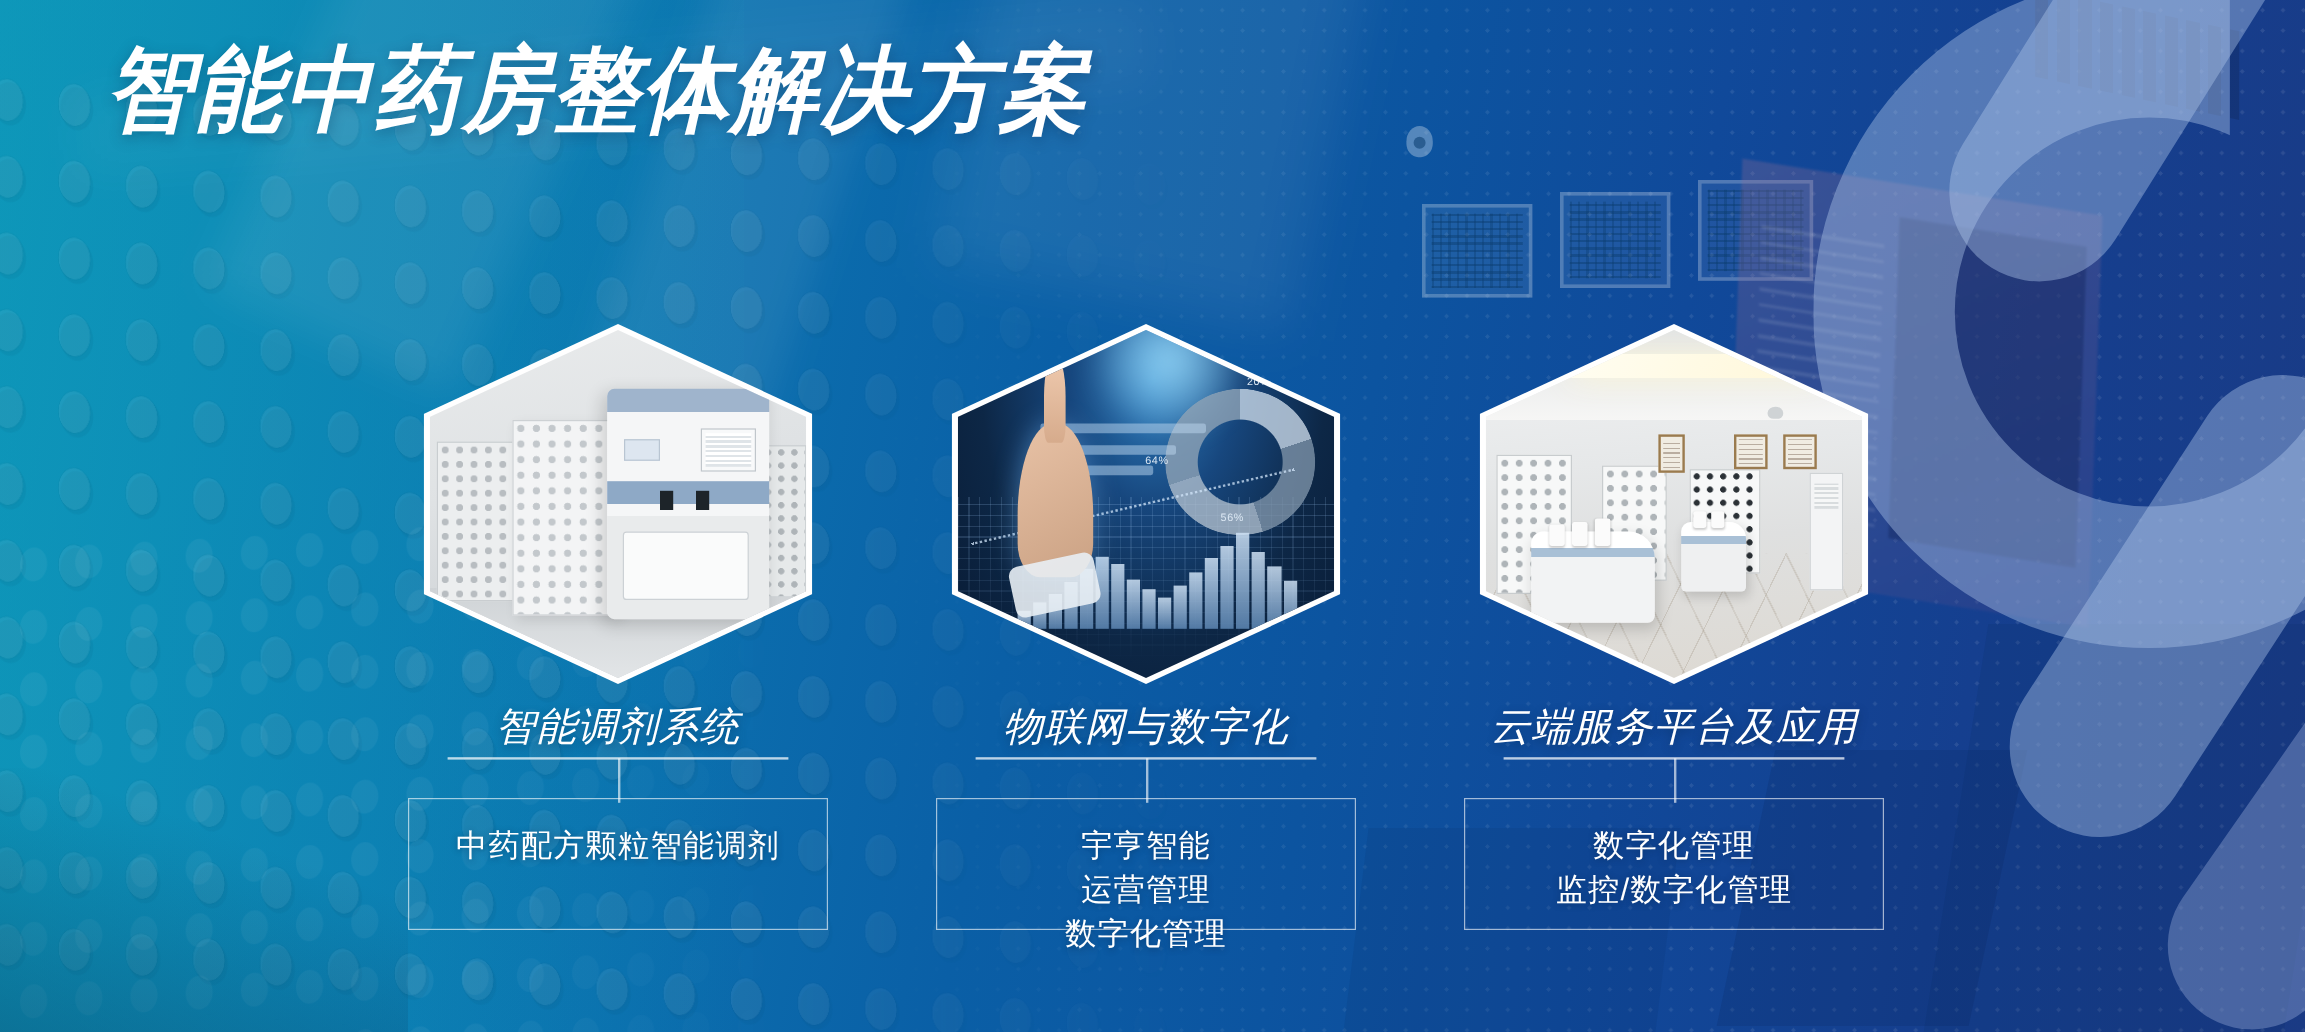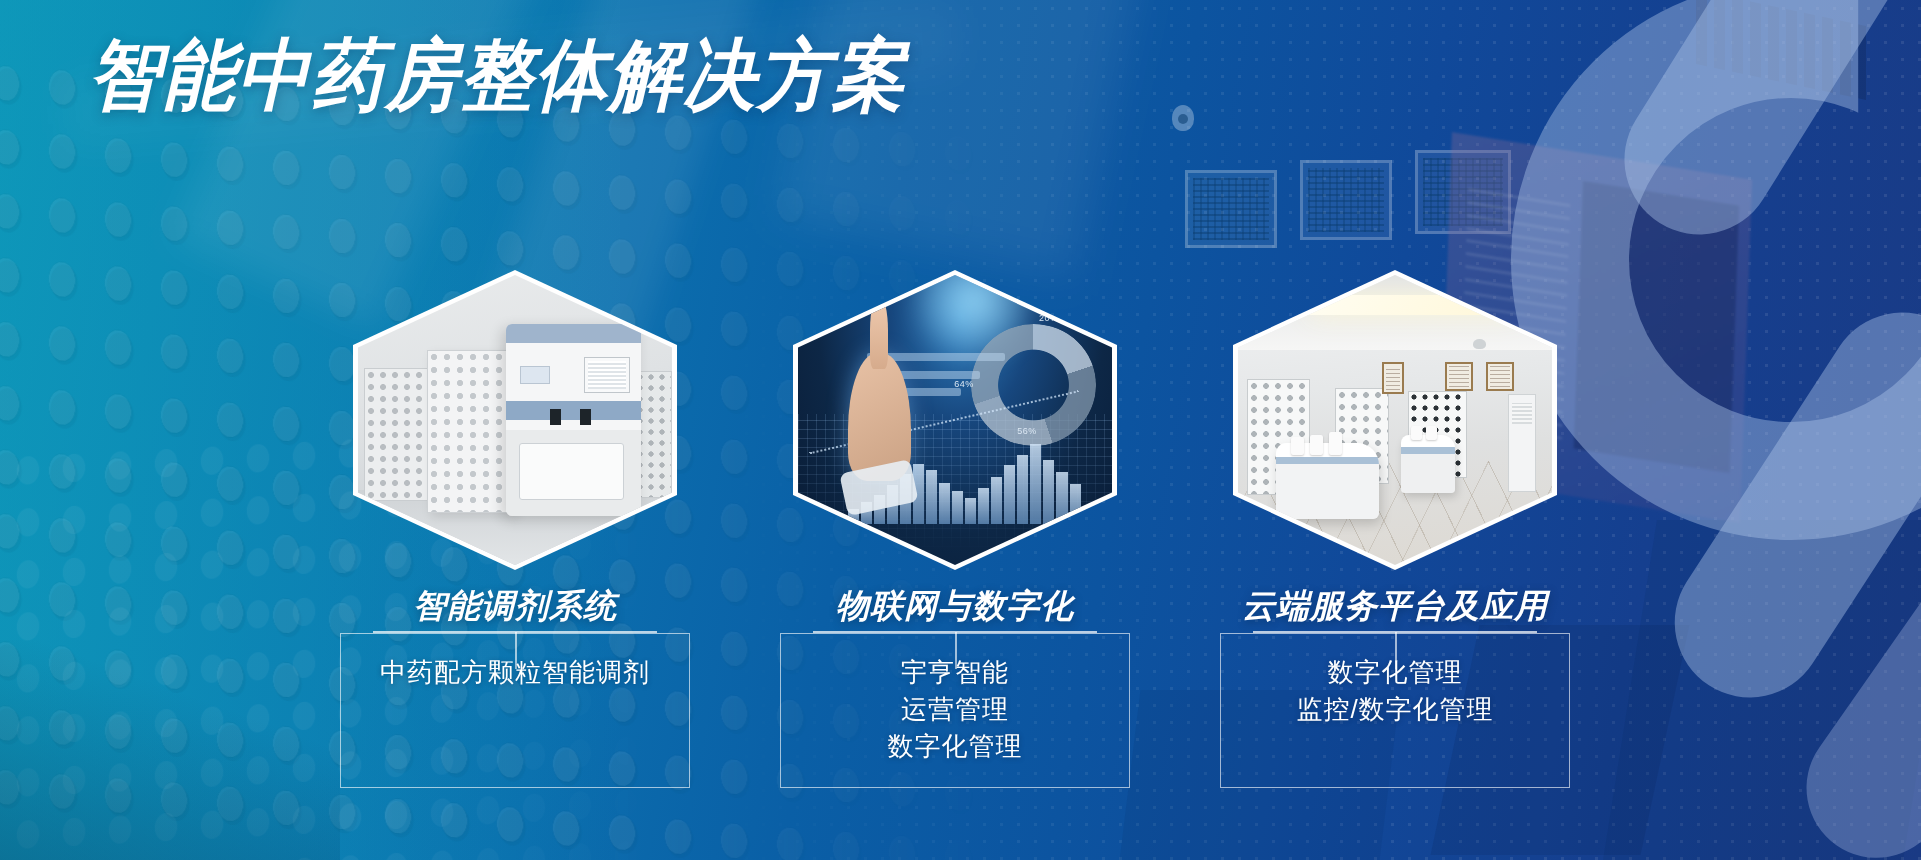--- a/index.html
+++ b/index.html
@@ -308,36 +308,36 @@
   .ph-room .pic{position:absolute;border:2px solid #9a7b4f;background:#f0ece2;}
   .ph-room .pic i{position:absolute;inset:2px;background:repeating-linear-gradient(0deg,#b9ada0 0 1px,transparent 1px 4px);display:block;}
   .ph-room .win{position:absolute;left:40%;top:42%;width:6%;height:18%;background:linear-gradient(180deg,#2f5c33,#5c8a4c);border:2px solid #dfe1e2;}
   .ph-room .cam{position:absolute;right:21%;top:22%;width:13px;height:10px;background:#cfd3d5;border-radius:50% 50% 40% 40%;}
 
   
   .cap{
     position:absolute;left:50%;transform:translateX(-50%);
     top:584px;
     white-space:nowrap;
-    color:#fff;font-weight:bold;font-style:italic;font-size:33px;
+    color:#fff;font-weight:normal;font-style:italic;font-size:33px;
     letter-spacing:1px;
     text-shadow:0 2px 8px rgba(0,35,70,.45);
   }
   .rule{
     position:absolute;left:50%;transform:translateX(-50%);
     top:631px;width:284px;height:2px;
     background:rgba(255,255,255,.72);
   }
   .stem{
     position:absolute;left:50%;top:632px;width:2px;height:37px;
     background:rgba(255,255,255,.62);
   }
   .box{
     position:absolute;left:50%;transform:translateX(-50%);
-    top:633px;width:350px;height:155px;
+    top:665px;width:350px;height:110px;
     border:1.5px solid rgba(255,255,255,.62);
     display:flex;flex-direction:column;align-items:center;
     padding-top:20px;
   }
   .box .line{
     color:#ffffff;font-size:26px;line-height:1.42;
     letter-spacing:1px;white-space:nowrap;
     text-shadow:0 1px 5px rgba(0,35,70,.45);
   }
 

